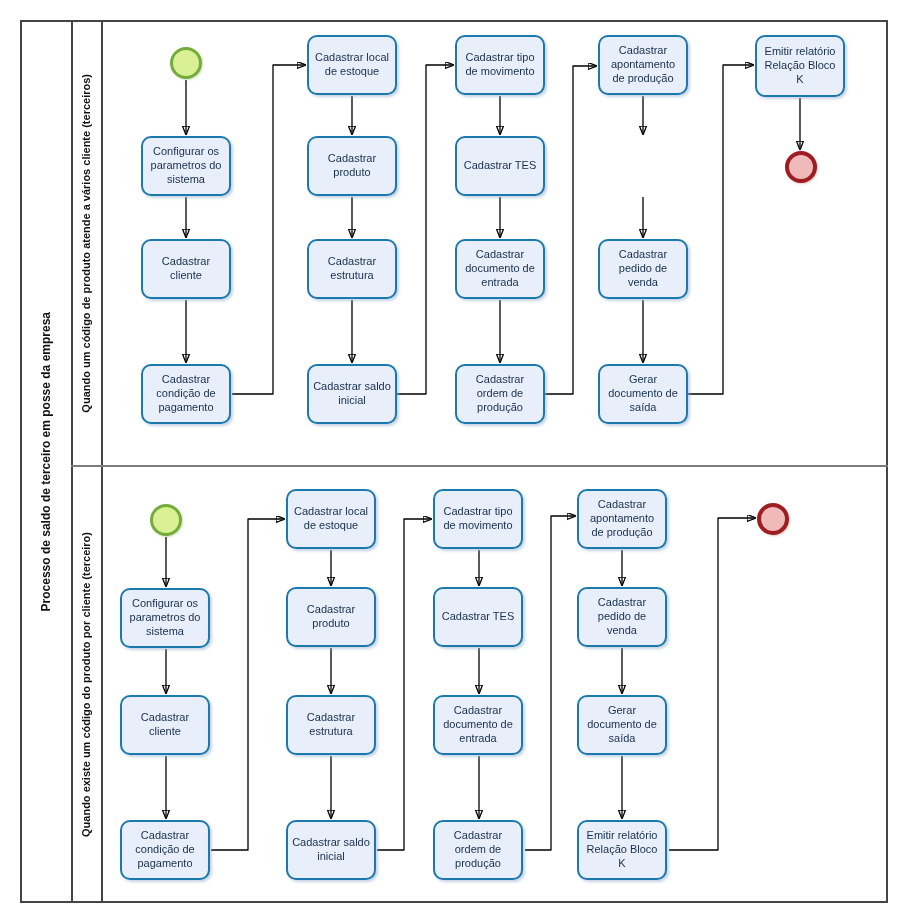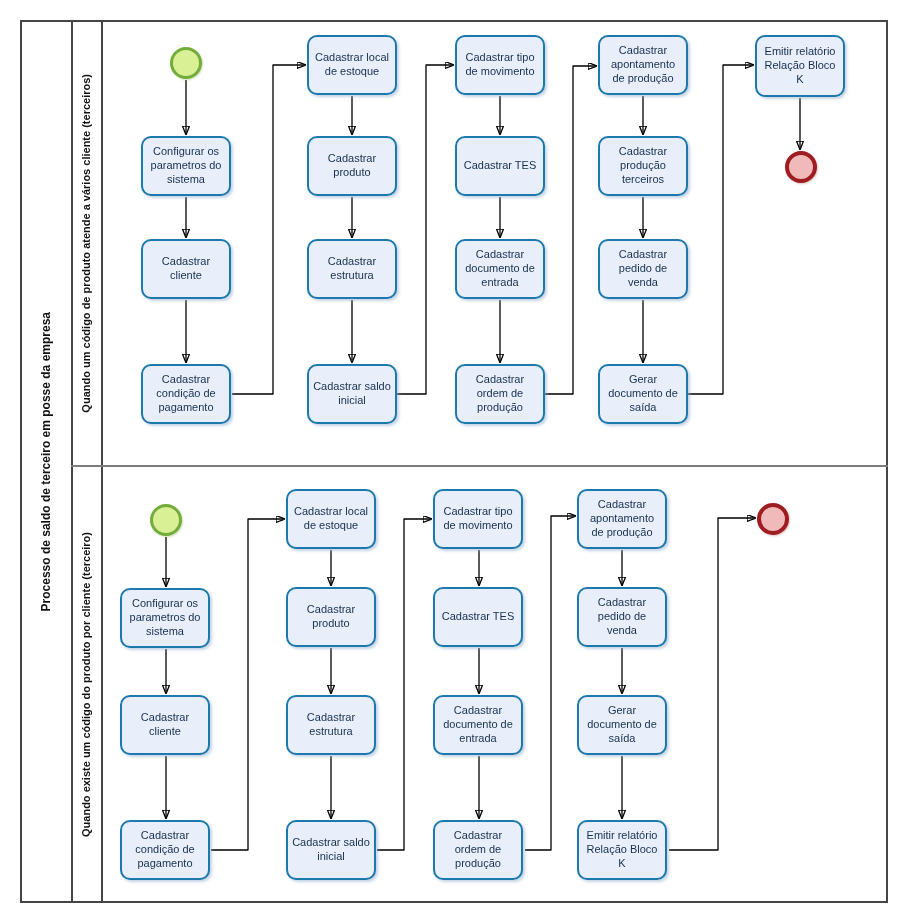--- a/index.html
+++ b/index.html
@@ -103,21 +103,20 @@
   <div class="task" style="left:141px;top:364px;">Cadastrar condição de pagamento</div>
   <div class="task" style="left:307px;top:35px;">Cadastrar local de estoque</div>
   <div class="task" style="left:307px;top:136px;">Cadastrar produto</div>
   <div class="task" style="left:307px;top:239px;">Cadastrar estrutura</div>
   <div class="task" style="left:307px;top:364px;">Cadastrar saldo inicial</div>
   <div class="task" style="left:455px;top:35px;">Cadastrar tipo de movimento</div>
   <div class="task" style="left:455px;top:136px;">Cadastrar TES</div>
   <div class="task" style="left:455px;top:239px;">Cadastrar documento de entrada</div>
   <div class="task" style="left:455px;top:364px;">Cadastrar ordem de produção</div>
   <div class="task" style="left:598px;top:35px;">Cadastrar apontamento de produção</div>
-  <div class="task" style="left:598px;top:136px;">Cadastrar produção terceiros</div>
   <div class="task" style="left:598px;top:239px;">Cadastrar pedido de venda</div>
   <div class="task" style="left:598px;top:364px;">Gerar documento de saída</div>
   <div class="task" style="left:755px;top:35px;height:62px;">Emitir relatório Relação Bloco K</div>
   <div class="event event-end" style="left:785px;top:151px;"></div>
 
   <div class="event event-start" style="left:150px;top:504px;"></div>
   <div class="task" style="left:120px;top:588px;">Configurar os parametros do sistema</div>
   <div class="task" style="left:120px;top:695px;">Cadastrar cliente</div>
   <div class="task" style="left:120px;top:820px;">Cadastrar condição de pagamento</div>
   <div class="task" style="left:286px;top:489px;">Cadastrar local de estoque</div>

